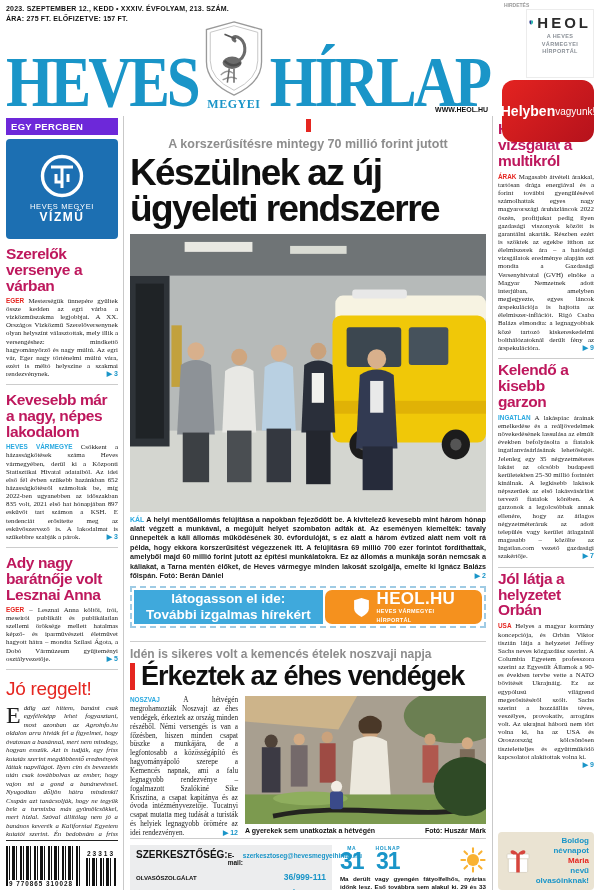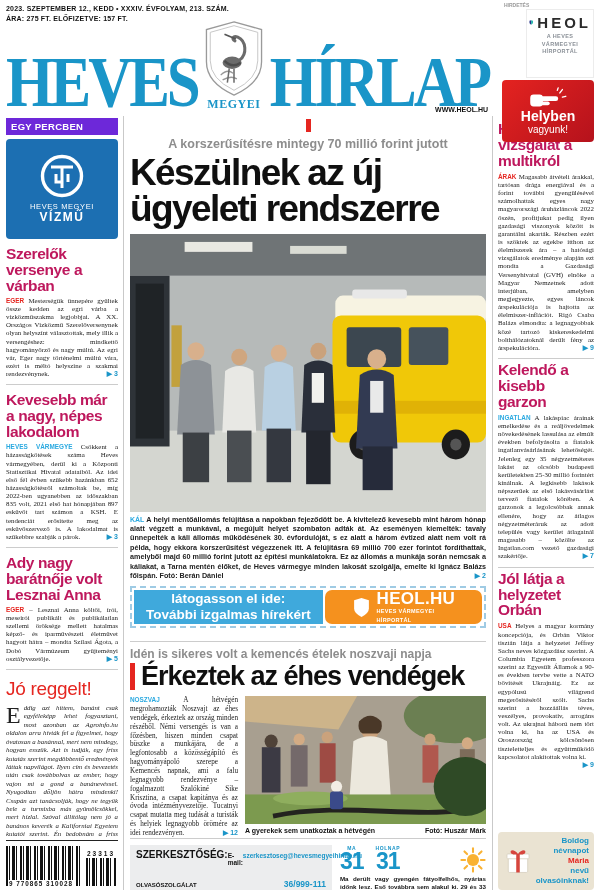--- a/index.html
+++ b/index.html
@@ -18,21 +18,21 @@
           font-family:"Liberation Serif",serif;font-weight:bold;color:#1a95c8;
           font-size:12px;letter-spacing:.5px;white-space:nowrap;}
   .website{position:absolute;right:112px;bottom:3px;font-size:7px;font-weight:bold;}
   .adbox{position:absolute;top:2px;right:6px;width:92px;}
   .adtag{font-size:5px;color:#999;font-weight:bold;text-align:left;margin:0 0 1px 2px;}
   .heolbox{background:#fff;border:1px solid #ececec;padding:4px 2px 21px;text-align:center;margin-left:24px;}
   .heolrow{display:flex;align-items:center;justify-content:center;gap:4px;}
   .heoltext{font-size:15px;letter-spacing:3px;color:#2b2b2b;font-weight:bold;}
   .heolsub{font-size:5.5px;color:#8a9097;letter-spacing:.4px;margin-top:2px;font-weight:bold;line-height:1.4;}
   .helyben{margin-top:2px;height:62px;background:linear-gradient(135deg,#e42320,#b5121c);
-           border-radius:4px;color:#fff;display:flex;flex-direction:column;align-items:center;justify-content:center;}
+           border-radius:12px;color:#fff;display:flex;flex-direction:row;align-items:center;justify-content:center;}
   .hb1{font-size:14px;font-weight:bold;line-height:1.05;}
   .hb2{font-size:10px;line-height:1.1;}
   
   .content{display:flex;padding:0 6px;height:774px;box-sizing:border-box;}
   .col-left{width:112px;flex-shrink:0;display:flex;flex-direction:column;overflow:hidden;}
   .col-center{flex:1;min-width:0;margin:0 5px;padding:2px 6px 0;border-left:1px solid #c9c9c9;
               border-right:1px solid #c9c9c9;display:flex;flex-direction:column;overflow:hidden;}
   .col-right{width:96px;flex-shrink:0;display:flex;flex-direction:column;padding-top:2px;overflow:hidden;}
   
   .h2{font-size:15.5px;font-weight:bold;line-height:1.03;letter-spacing:-.4px;margin:7px 0 3px;color:#be185d;}
@@ -85,21 +85,21 @@
   .story2-text{width:108px;flex-shrink:0;}
   .story2-text .brief{font-size:7.2px;line-height:1.23;}
   .story2-photo-wrap{flex:1;min-width:0;}
   .photo-cap{display:flex;justify-content:space-between;font-size:7px;font-weight:bold;margin-top:3px;}
   .footer-row{display:flex;gap:8px;margin-top:auto;padding:6px 0 5px;border-top:1px solid #ccc;}
   .szerk{background:#ecedee;flex:1.3;padding:4px 6px 3px;min-width:0;}
   .szerk-top{display:flex;align-items:baseline;flex-wrap:nowrap;}
   .szerk-label{font-size:10px;font-weight:bold;}
   .szerk-email-label{font-size:6.5px;font-weight:bold;}
   .szerk-email{font-size:6.5px;font-weight:bold;color:#1a95c8;white-space:nowrap;}
-  .szerk-row{display:flex;justify-content:space-between;align-items:baseline;font-size:6px;margin-top:13px;gap:3px;}
+  .szerk-row{display:flex;justify-content:space-between;align-items:baseline;font-size:6px;margin-top:6px;gap:3px;}
   .szerk-row .lbl{font-weight:bold;white-space:nowrap;}
   .szerk-row .desc{color:#333;}
   .szerk-row .phone{color:#1a95c8;font-weight:bold;font-size:8.5px;margin-left:auto;white-space:nowrap;}
   .weather{flex:1;min-width:0;}
   .w-temps{display:flex;gap:12px;align-items:flex-start;}
   .w-temp{text-align:center;}
   .w-lbl{font-size:5px;color:#1a95c8;font-weight:bold;letter-spacing:.6px;}
   .w-val{font-size:23px;font-weight:bold;color:#1a95c8;line-height:.95;letter-spacing:-1px;}
   .w-sun{margin-left:auto;margin-top:2px;}
   .w-text{font-size:6.2px;font-weight:bold;line-height:1.28;margin-top:2px;text-align:justify;}

